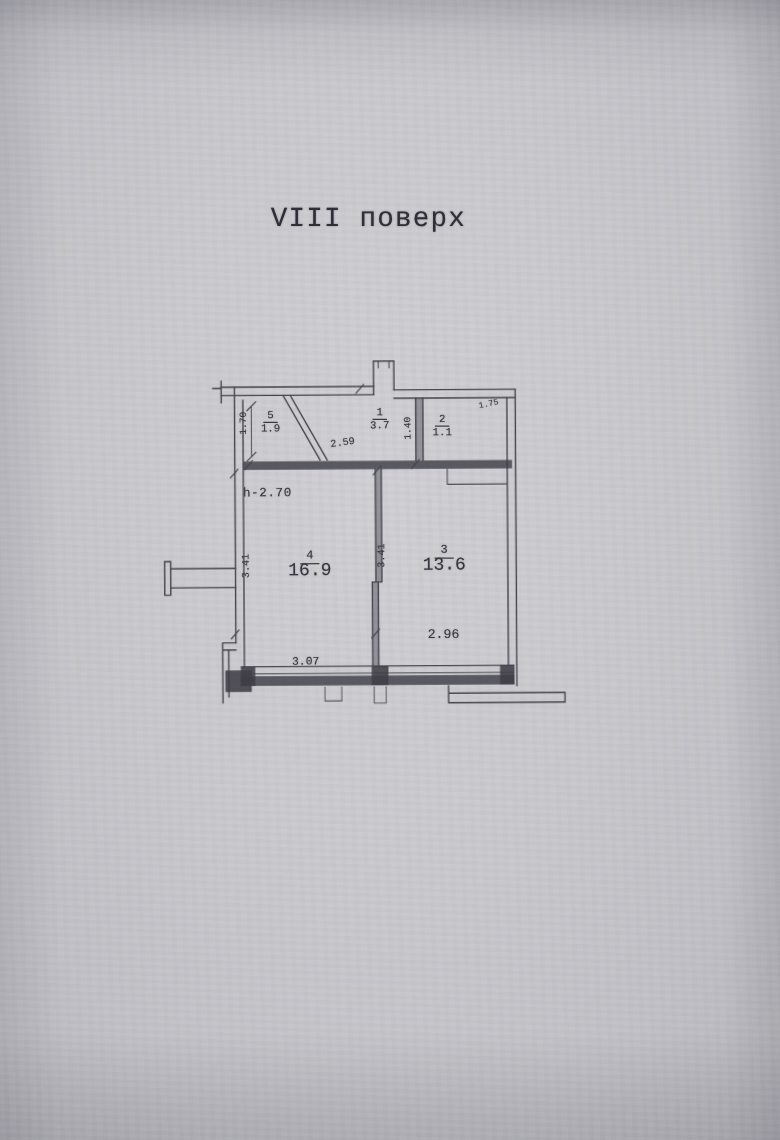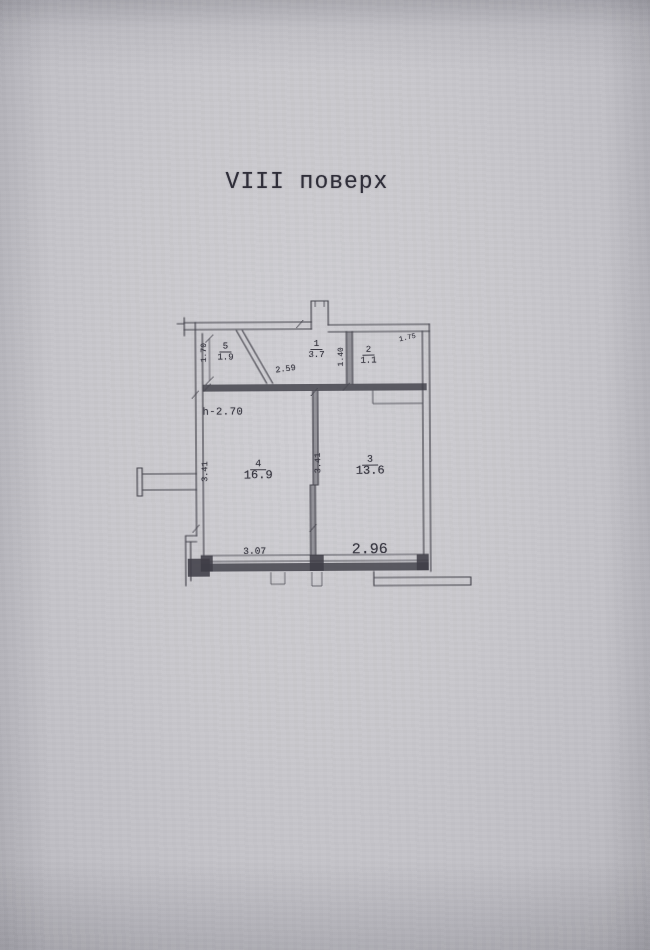--- a/index.html
+++ b/index.html
@@ -38,21 +38,21 @@
   .tick{stroke:#45444d;stroke-width:1;fill:none;}
   .room-label{
     position:absolute;display:flex;flex-direction:column;align-items:center;
     color:#383741;width:26px;text-shadow:0 0 1.1px rgba(52,51,62,.5);
   }
   .room-label .num{font-size:9px;line-height:8px;}
   .room-label .bar{width:12px;border-top:1px solid #3c3b45;margin:1px 0 0 0;height:0;}
   .room-label .area{font-size:9px;line-height:10px;}
   .room-label.big .num{font-size:10px;line-height:9px;}
   .room-label.big .bar{width:16px;}
-  .room-label.big .area{font-size:12px;line-height:11px;}
+  .room-label.big .area{font-size:15px;line-height:11px;}
   .dim{
     position:absolute;font-size:8.5px;color:#3b3a44;white-space:nowrap;
     transform:translate(-50%,-50%);text-shadow:0 0 1.1px rgba(52,51,62,.5);
   }
   .dim.rot{transform:translate(-50%,-50%) rotate(-90deg);}
   .hnote{font-size:10.5px;letter-spacing:.5px;}
 </style>
 </head>
 <body>
 
@@ -144,16 +144,16 @@
       <span class="area">13.6</span>
     </div>
 
     <span class="dim rot" style="left:204px;top:352px;font-size:8px;">1.70</span>
     <span class="dim" style="left:286px;top:369px;transform:translate(-50%,-50%) rotate(-7deg);">2.59</span>
     <span class="dim rot" style="left:341px;top:357px;font-size:8px;">1.40</span>
     <span class="dim" style="left:408px;top:338px;font-size:7px;transform:translate(-50%,-50%) rotate(-12deg);">1.75</span>
     <span class="dim rot" style="left:205px;top:471px;">3.41</span>
     <span class="dim rot" style="left:318px;top:463px;">3.41</span>
     <span class="dim" style="left:254px;top:551px;font-size:9.5px;">3.07</span>
-    <span class="dim" style="left:369px;top:550px;font-size:15px;">2.96</span>
+    <span class="dim" style="left:369px;top:530px;font-size:11px;">2.96</span>
     <span class="dim hnote" style="left:223px;top:411px;">h-2.70</span>
   </div>
 </div>
 
 </body></html>

